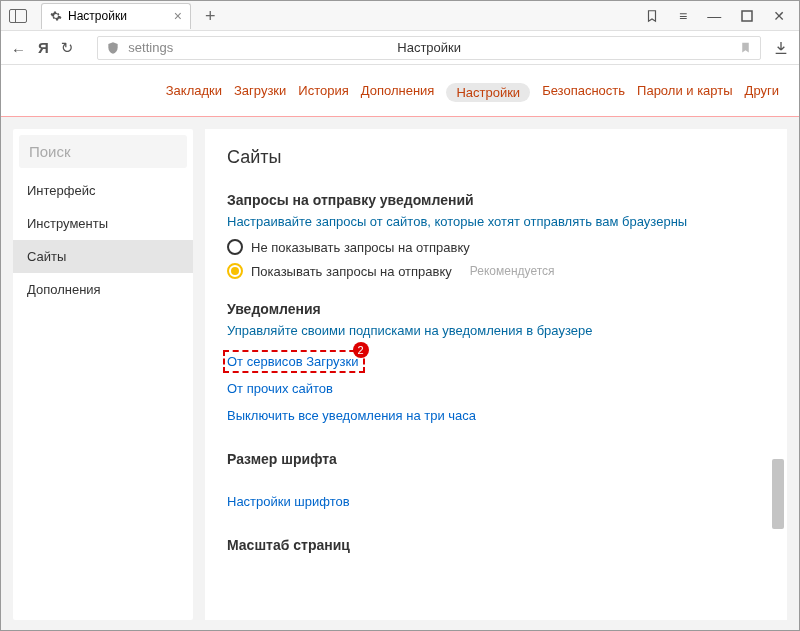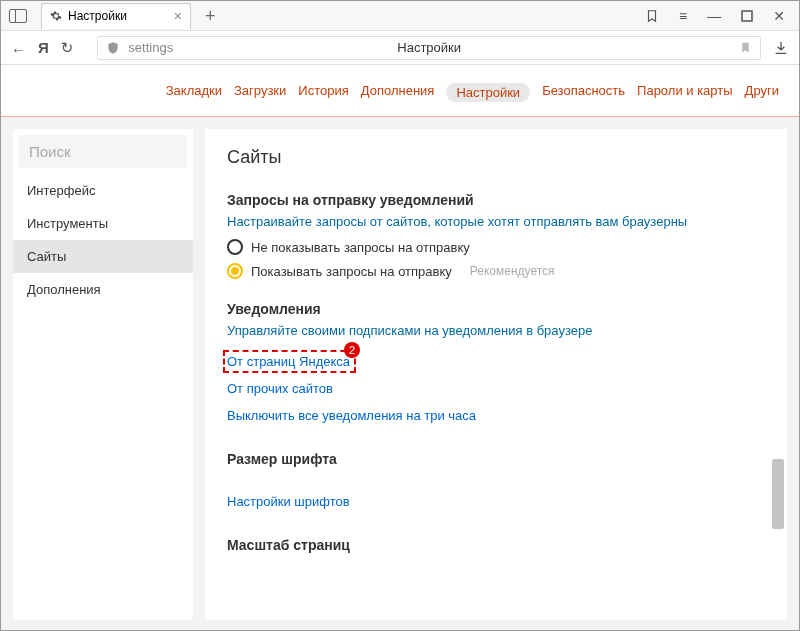--- a/index.html
+++ b/index.html
@@ -121,21 +121,21 @@
     </div>
     <div class="radio-row">
       <span class="radio checked"></span>
       <span>Показывать запросы на отправку</span>
       <span class="reco">Рекомендуется</span>
     </div>
 
     <h2>Уведомления</h2>
     <p class="desc">Управляйте своими подписками на уведомления в браузере</p>
     <div style="position:relative; display:inline-block;">
-      <span class="link">От страниц Яндекса</span>
+      <span class="link">От сервисов Загрузки</span>
       <div class="callout" style="left:-4px; top:2px; right:-6px; bottom:2px;"></div>
       <div class="badge" style="top:-6px; right:-10px;">2</div>
     </div><br>
     <span class="link">От прочих сайтов</span><br>
     <span class="link">Выключить все уведомления на три часа</span>
 
     <h2>Размер шрифта</h2>
     <br>
     <span class="link">Настройки шрифтов</span>
 

